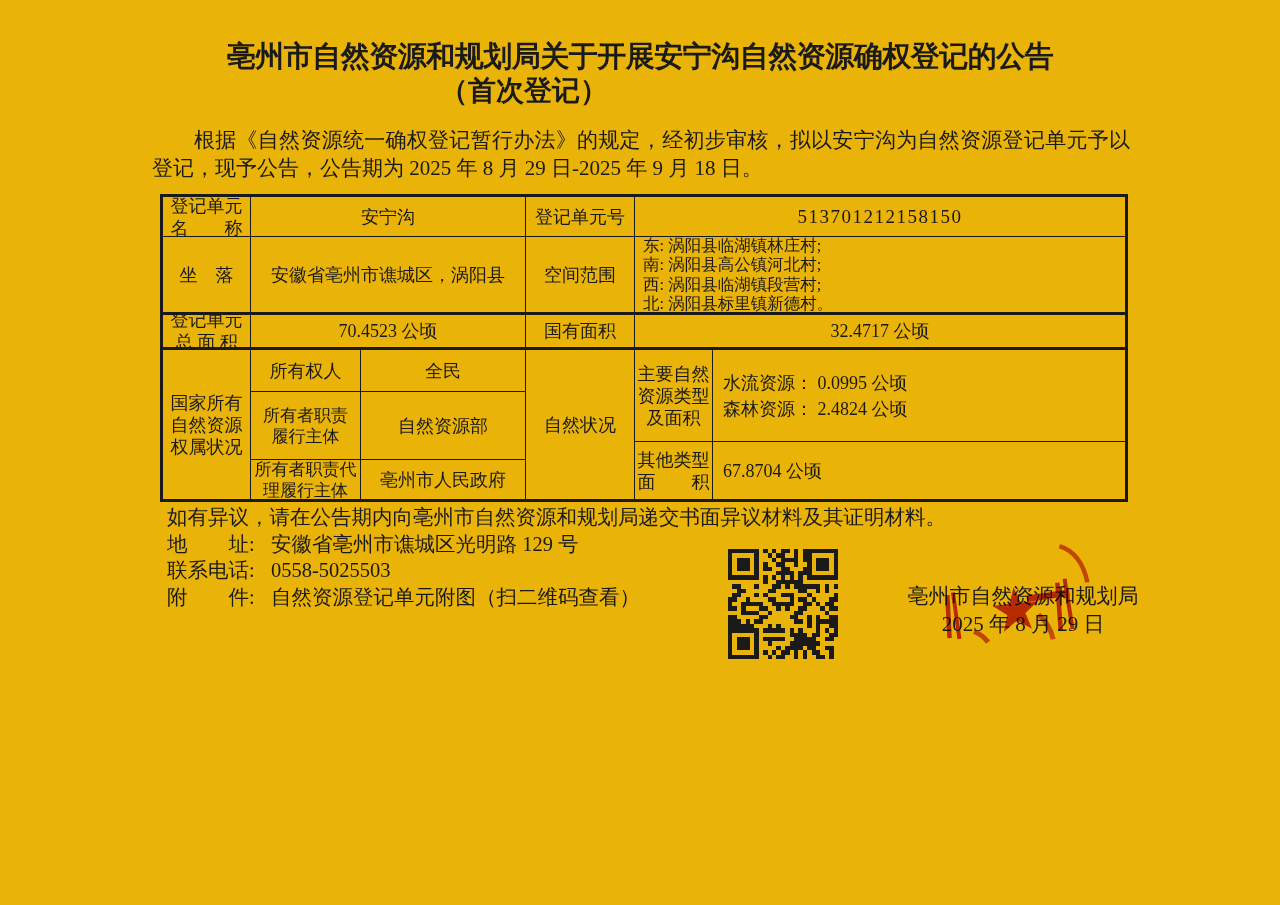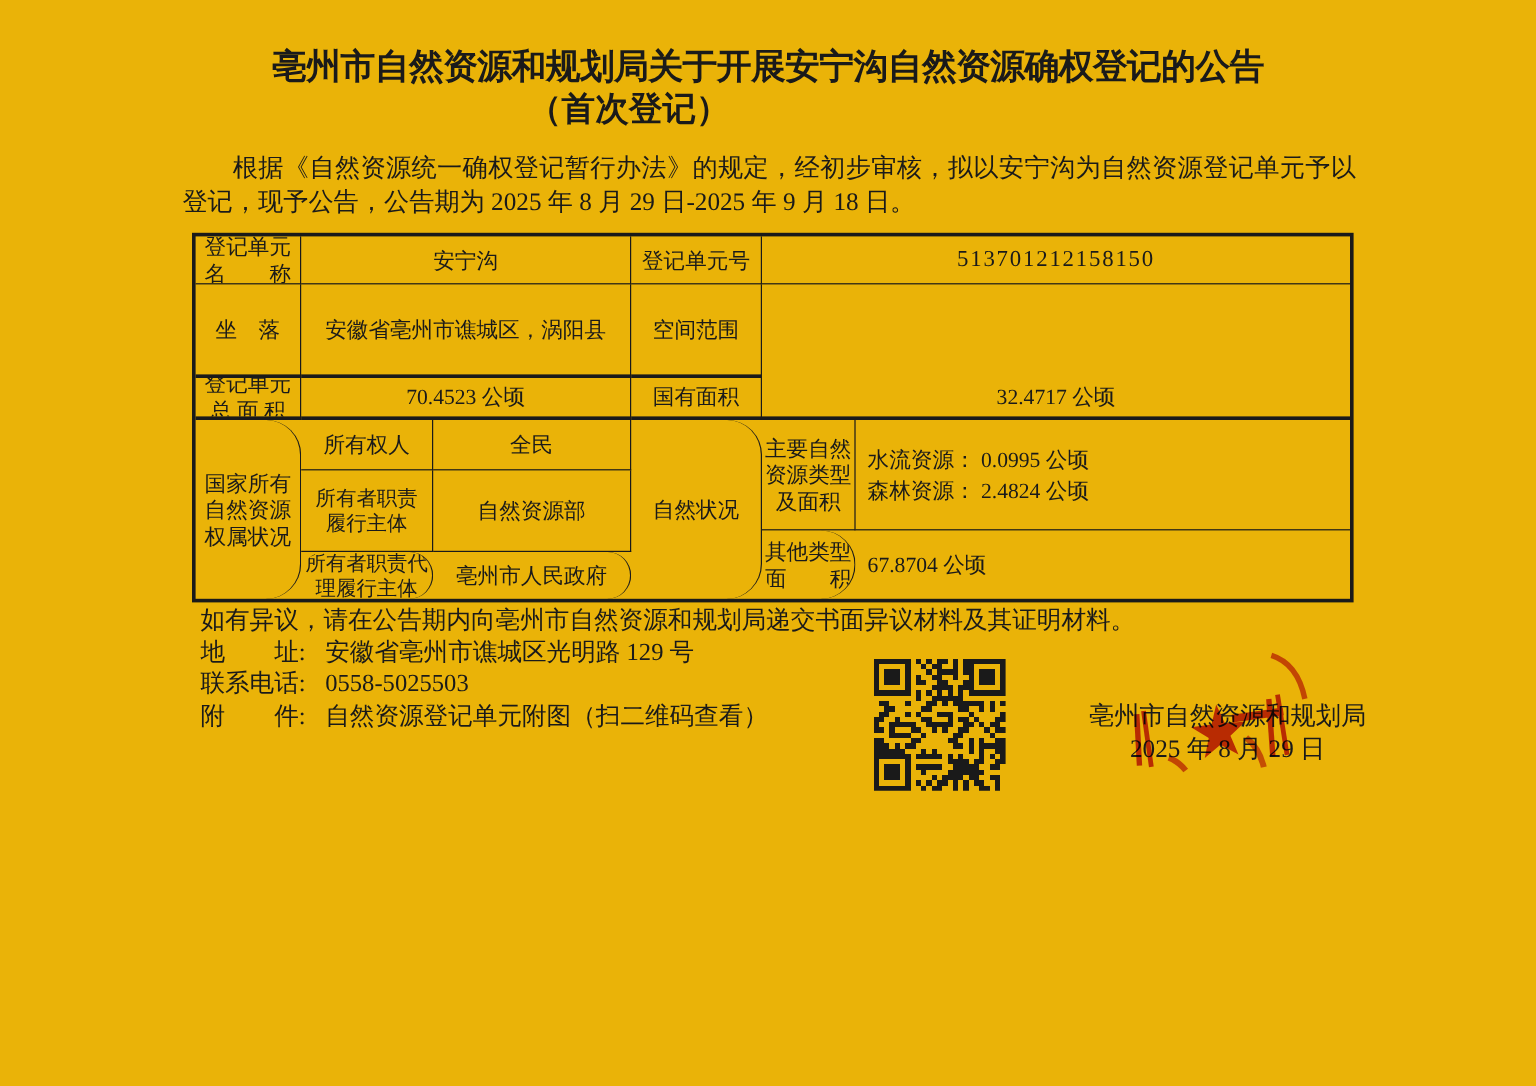--- a/index.html
+++ b/index.html
@@ -23,21 +23,21 @@
   .doc-table{position:absolute;left:160px;top:194px;width:968px;height:308px;
              border:3px solid #1a1a1a;box-sizing:border-box;
              display:grid;
              grid-template-columns:88px 110px 165px 109px 78px 1fr;
              grid-template-rows:40px 78px 35px 42px 50px 18px 1fr;}
   .c{border-right:1.5px solid #1a1a1a;border-bottom:1.5px solid #1a1a1a;
      display:flex;align-items:center;justify-content:center;text-align:center;
      font-size:18px;line-height:22px;white-space:pre-line;box-sizing:border-box;
      overflow:hidden;}
   .no-r{border-right:none;}
-  .no-b{border-bottom:none;border-radius:29px;}
+  .no-b{border-bottom:none;}
   .thick-b{border-bottom-width:3px;}
   .left{justify-content:flex-start;text-align:left;padding-left:10px;}
   .spatial{font-size:16.5px;line-height:19.4px;padding-left:8px;}
   .small{font-size:17px;line-height:21px;}
   .num{letter-spacing:1.5px;font-size:19px;}
   .resval{line-height:26px;}
 
   
   .footer{position:absolute;left:167px;top:504px;font-size:20.5px;line-height:26.6px;}
   .footer .lbl{display:inline-block;width:104px;}
@@ -67,20 +67,24 @@
 
     <div class="c" style="grid-area:1/1/2/2">登记单元
 名　　称</div>
     <div class="c" style="grid-area:1/2/2/4">安宁沟</div>
     <div class="c" style="grid-area:1/4/2/5">登记单元号</div>
     <div class="c no-r num" style="grid-area:1/5/2/7">513701212158150</div>
 
     <div class="c thick-b" style="grid-area:2/1/3/2">坐　落</div>
     <div class="c thick-b" style="grid-area:2/2/3/4">安徽省亳州市谯城区，涡阳县</div>
     <div class="c thick-b" style="grid-area:2/4/3/5">空间范围</div>
+    <div class="c no-r thick-b left spatial" style="grid-area:2/5/3/7">东: 涡阳县临湖镇林庄村;
+南: 涡阳县高公镇河北村;
+西: 涡阳县临湖镇段营村;
+北: 涡阳县标里镇新德村。</div>
 
     <div class="c thick-b" style="grid-area:3/1/4/2">登记单元
 总 面 积</div>
     <div class="c thick-b" style="grid-area:3/2/4/4">70.4523 公顷</div>
     <div class="c thick-b" style="grid-area:3/4/4/5">国有面积</div>
     <div class="c no-r thick-b" style="grid-area:3/5/4/7">32.4717 公顷</div>
 
     <div class="c no-b" style="grid-area:4/1/8/2">国家所有
 自然资源
 权属状况</div>

